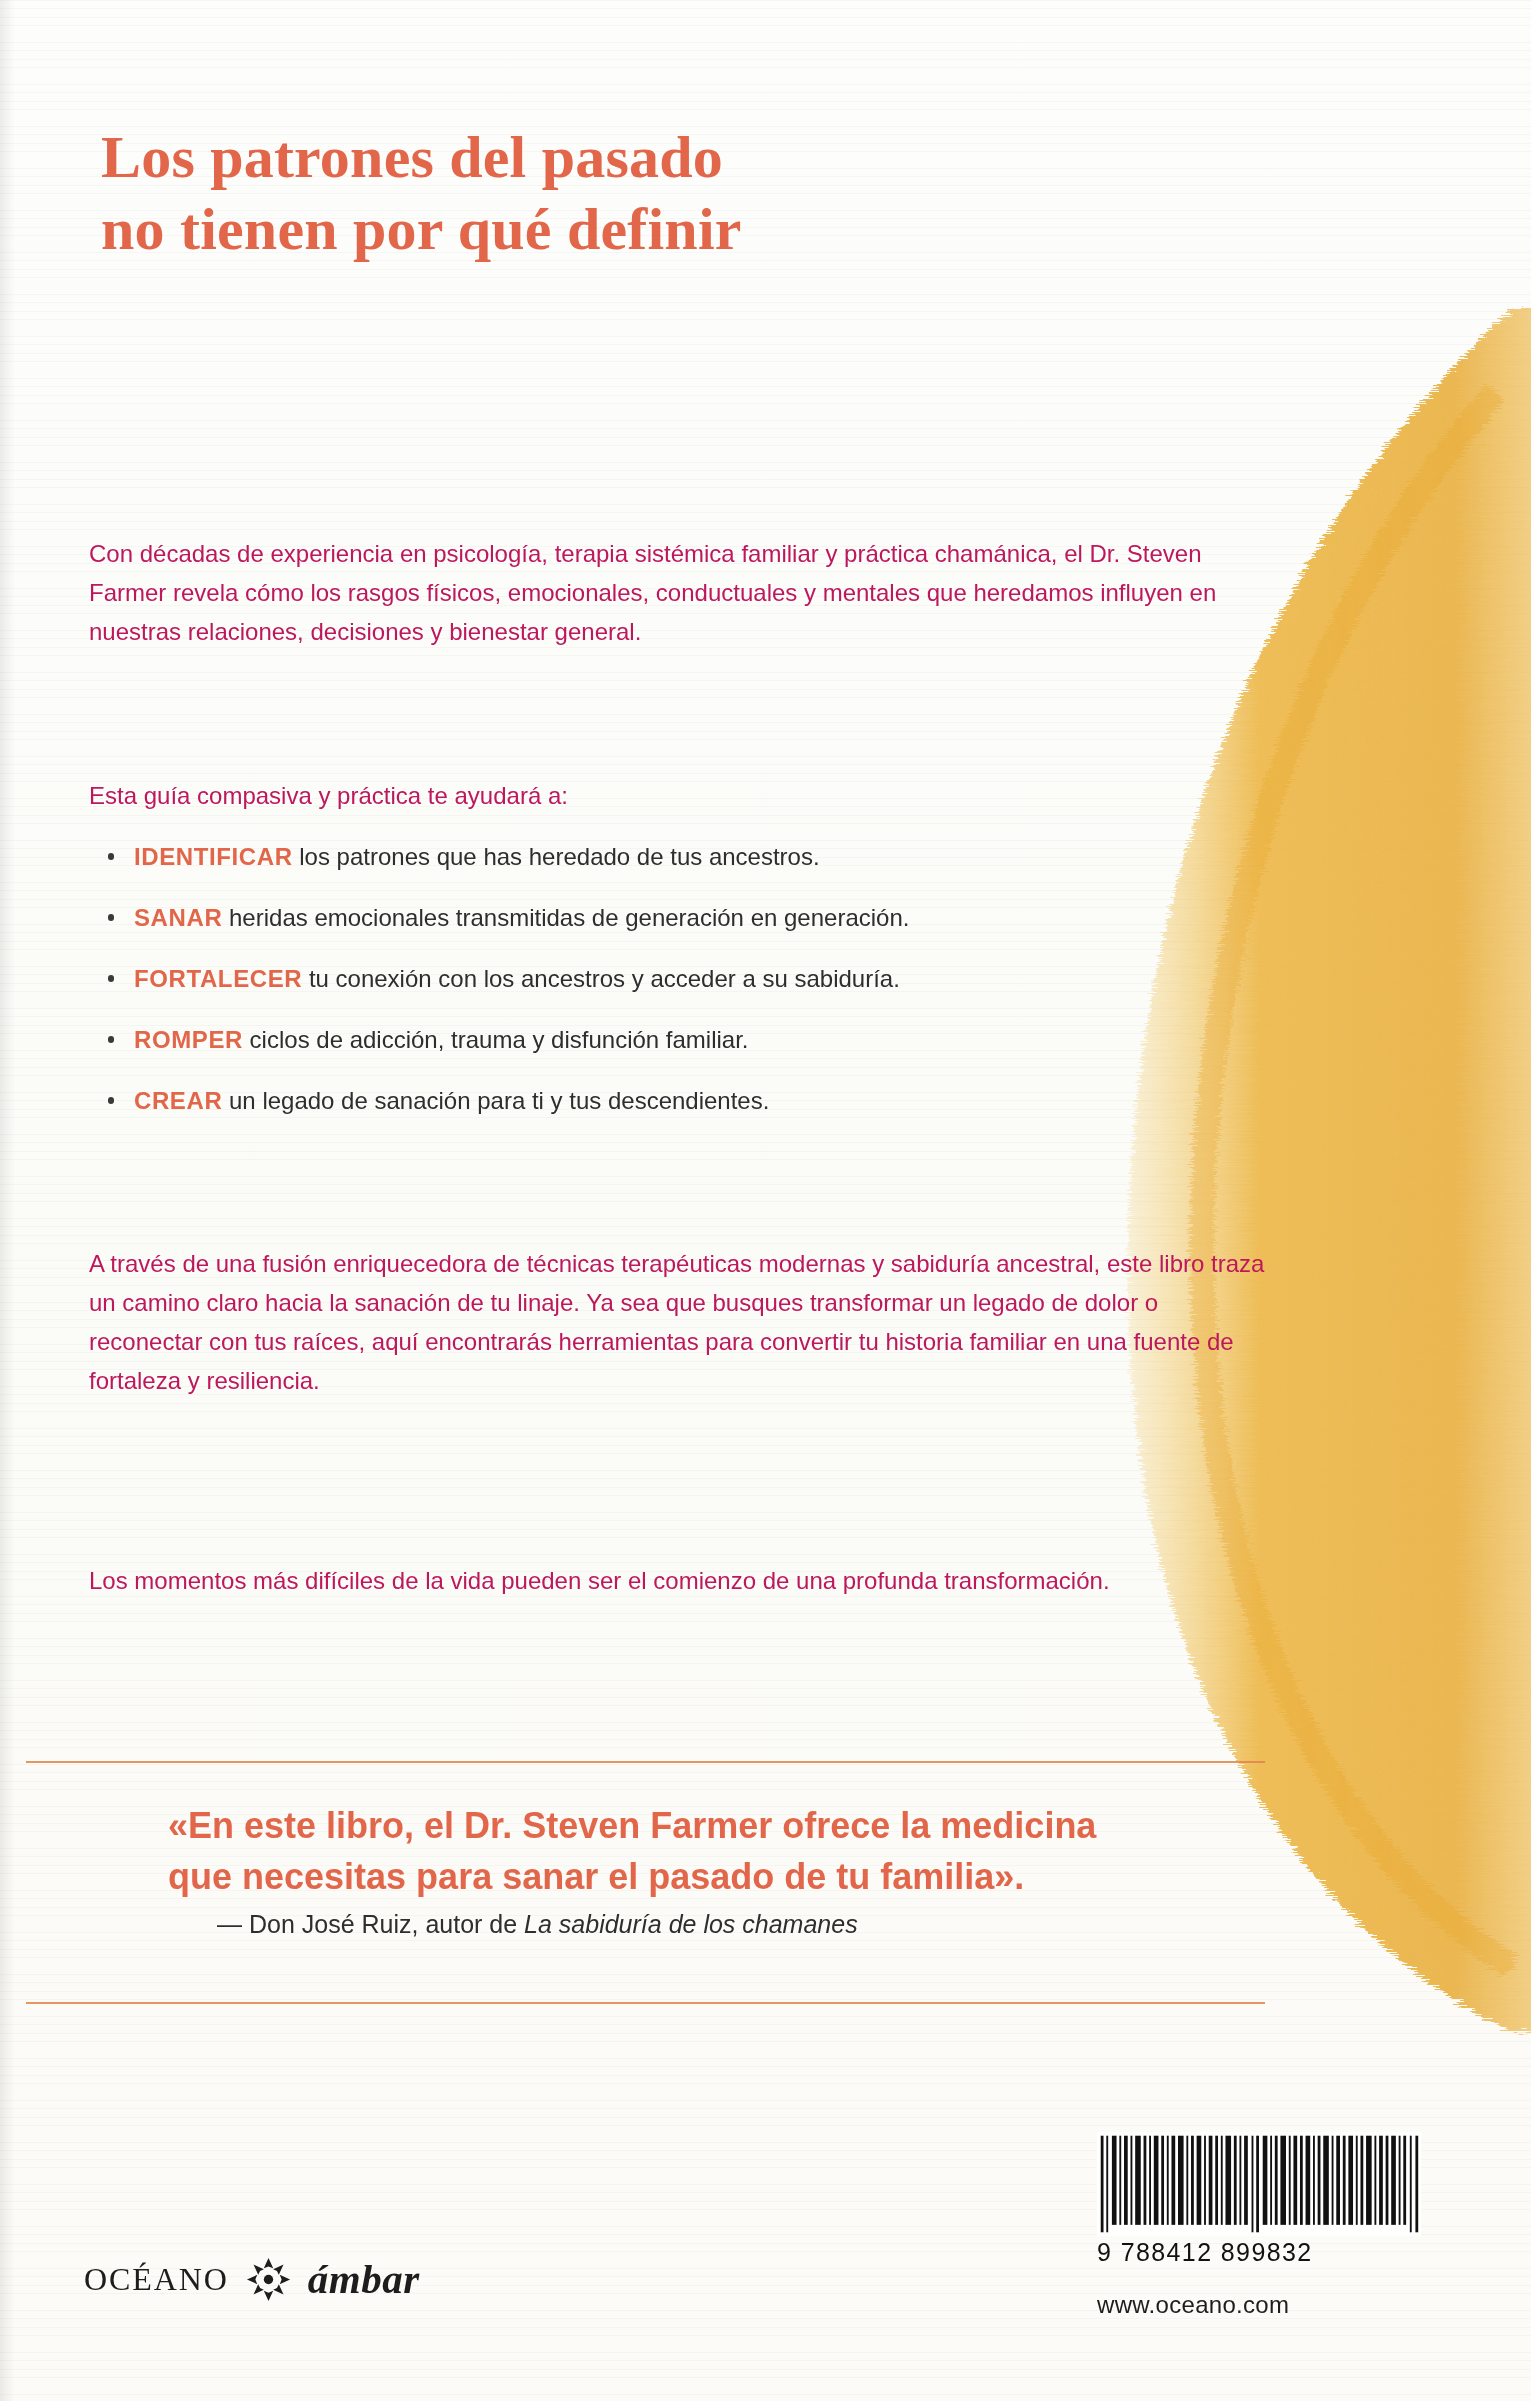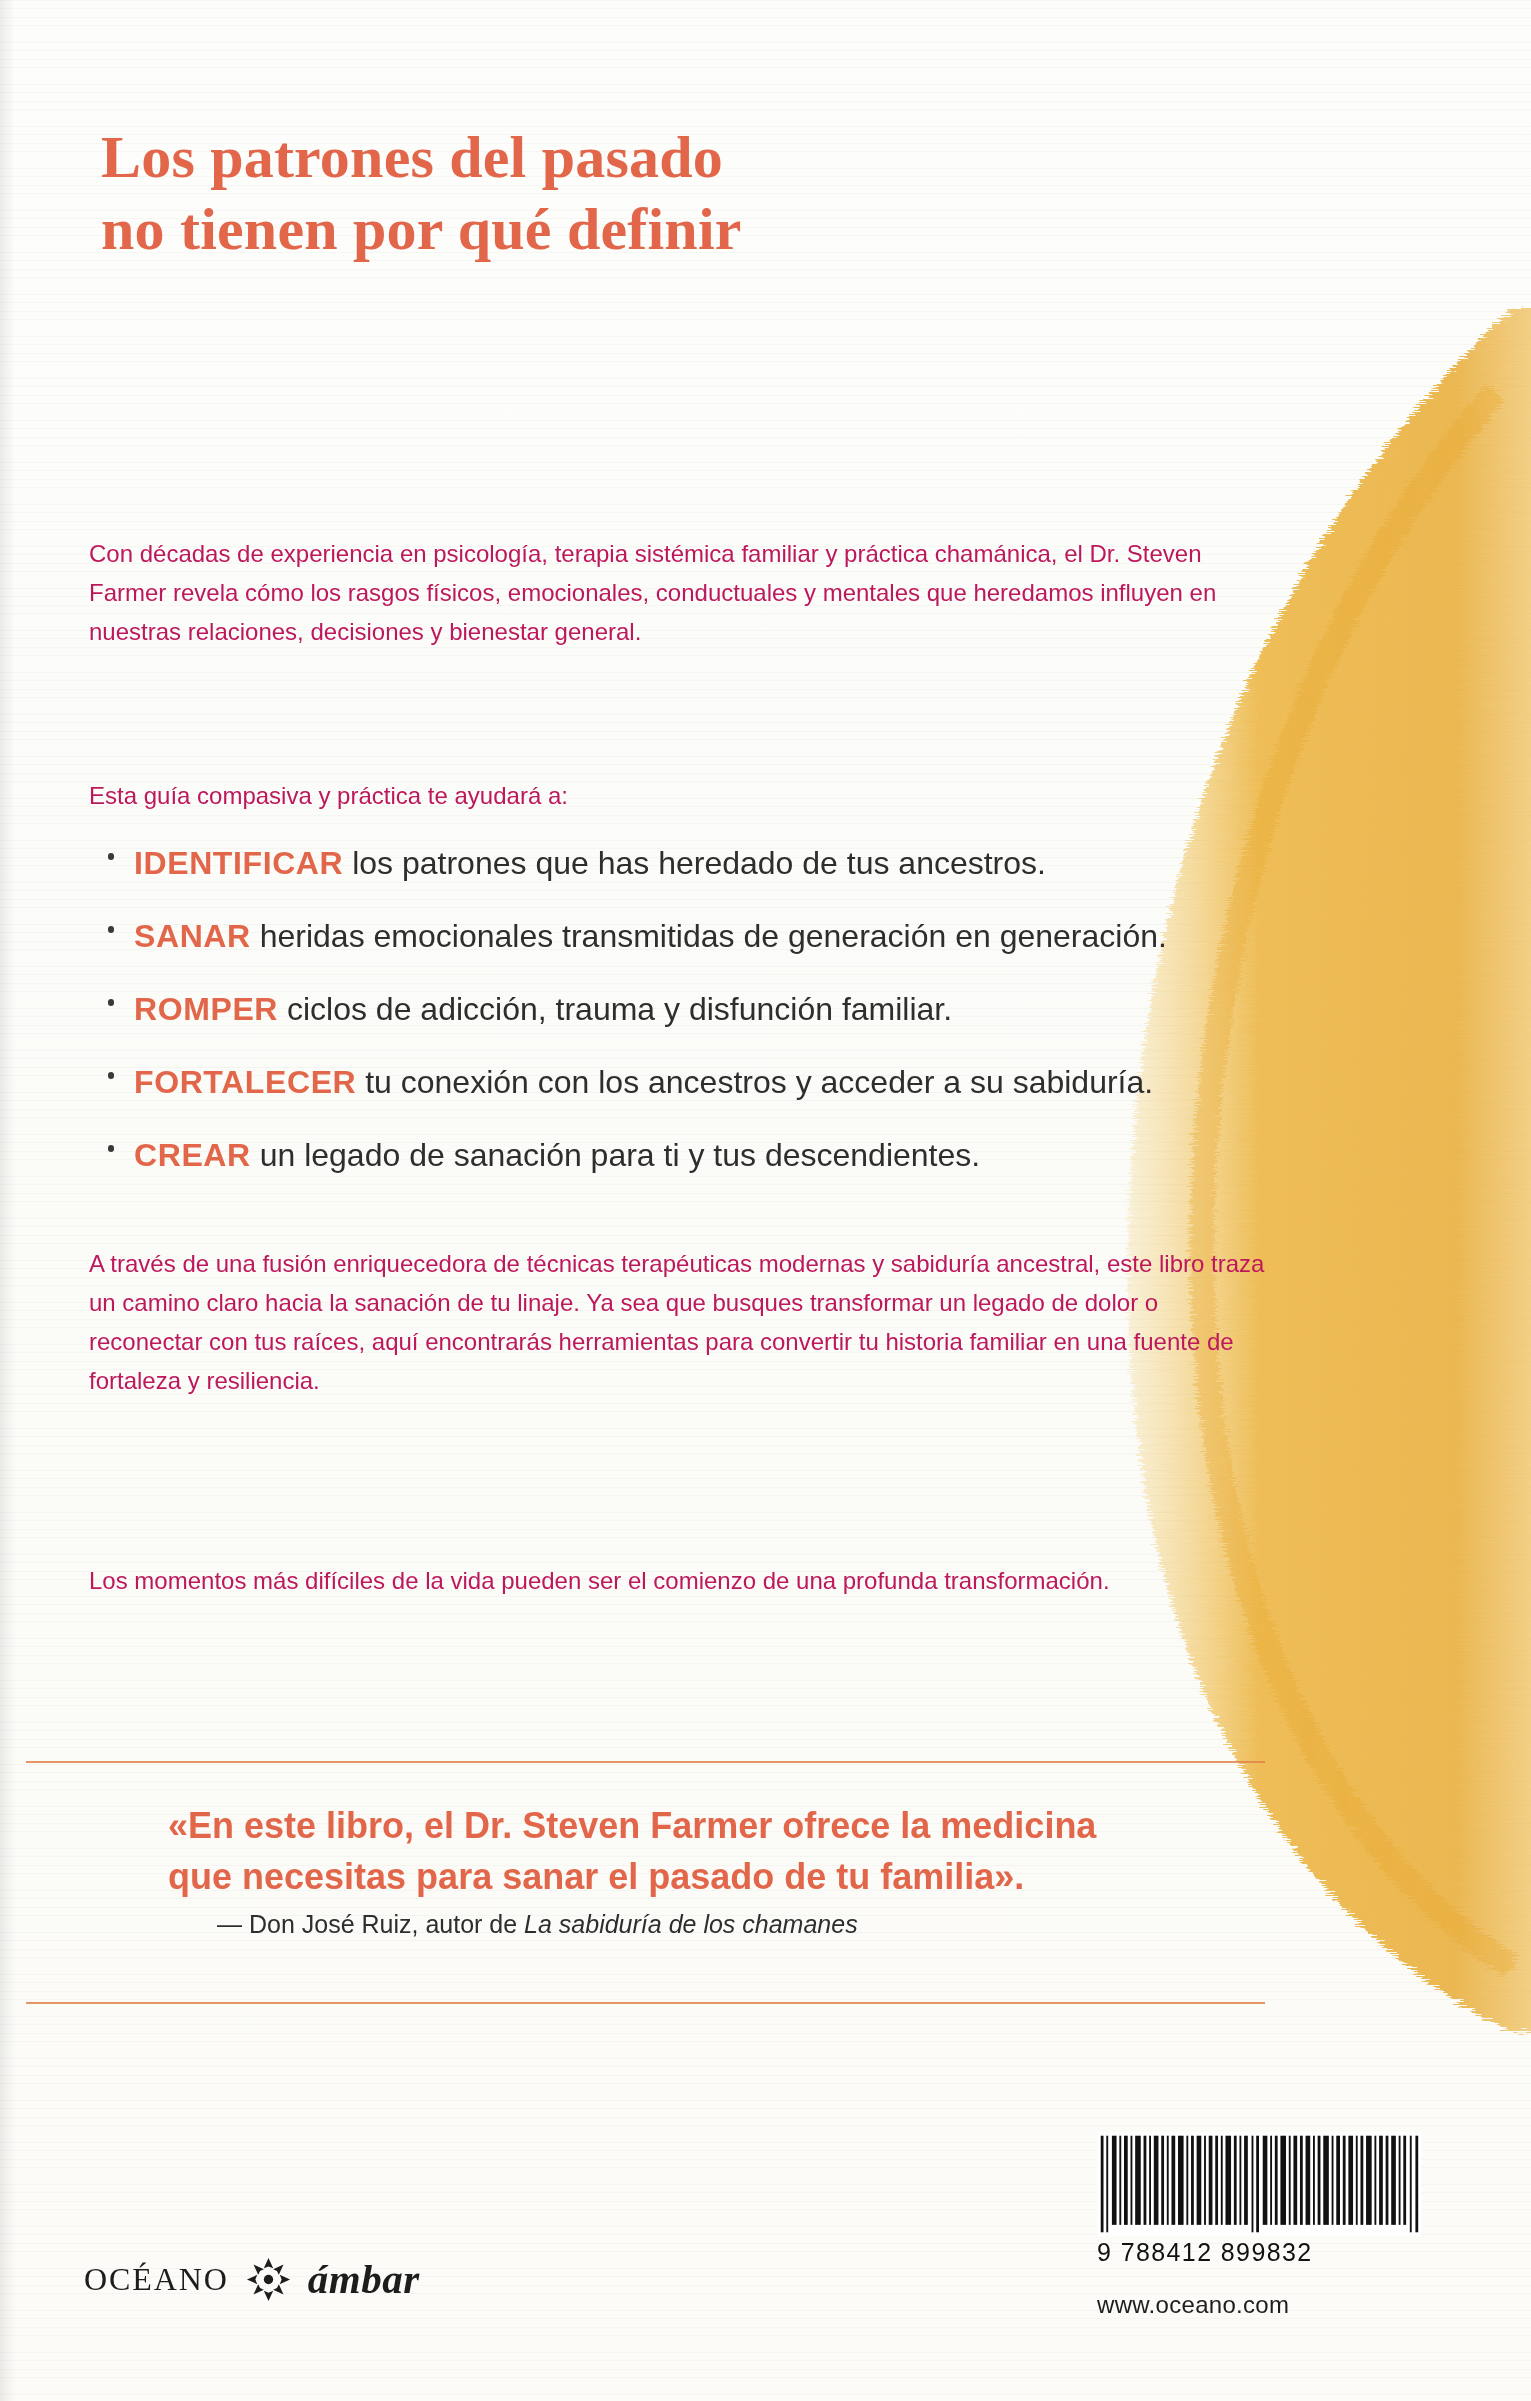--- a/index.html
+++ b/index.html
@@ -85,21 +85,21 @@
     top: 839px;
     width: 1165px;
     margin: 0;
     padding: 0;
     list-style: none;
   }
   .bullets li {
     position: relative;
     padding-left: 45px;
     margin-bottom: 25px;
-    font-size: 32px;
+    font-size: 24px;
     line-height: 1.5;
     color: #2e2e2e;
   }
   .bullets li::before {
     content: "";
     position: absolute;
     left: 18.6px;
     top: 14px;
     width: 6.5px;
     height: 6.5px;
@@ -244,24 +244,24 @@
   <p class="body-block p2">Esta guía compasiva y práctica te ayudará a:</p>
 
   <ul class="bullets">
     <li>
       <span class="kw">IDENTIFICAR</span><span> los patrones que has heredado de tus ancestros.</span>
     </li>
     <li>
       <span class="kw">SANAR</span><span> heridas emocionales transmitidas de generación en generación.</span>
     </li>
     <li>
+      <span class="kw">FORTALECER</span><span> tu conexión con los ancestros y acceder a su sabiduría.</span>
+    </li>
+    <li>
       <span class="kw">ROMPER</span><span> ciclos de adicción, trauma y disfunción familiar.</span>
-    </li>
-    <li>
-      <span class="kw">FORTALECER</span><span> tu conexión con los ancestros y acceder a su sabiduría.</span>
     </li>
     <li>
       <span class="kw">CREAR</span><span> un legado de sanación para ti y tus descendientes.</span>
     </li>
   </ul>
 
   <p class="body-block p3">A través de una fusión enriquecedora de técnicas terapéuticas modernas y sabiduría ancestral, este libro traza un camino claro hacia la sanación de tu linaje. Ya sea que busques transformar un legado de dolor o reconectar con tus raíces, aquí encontrarás herramientas para convertir tu historia familiar en una fuente de fortaleza y resiliencia.</p>
 
   <p class="body-block p4">Los momentos más difíciles de la vida pueden ser el comienzo de una profunda transformación.</p>
 

